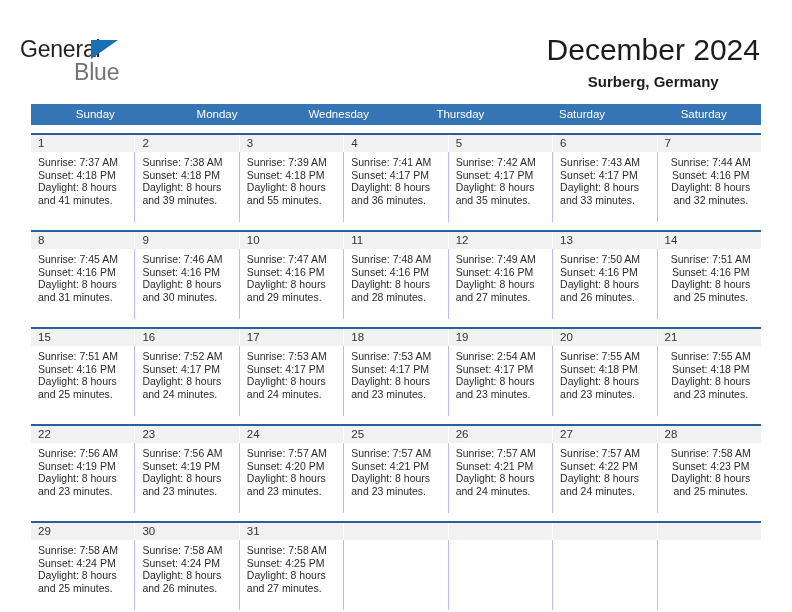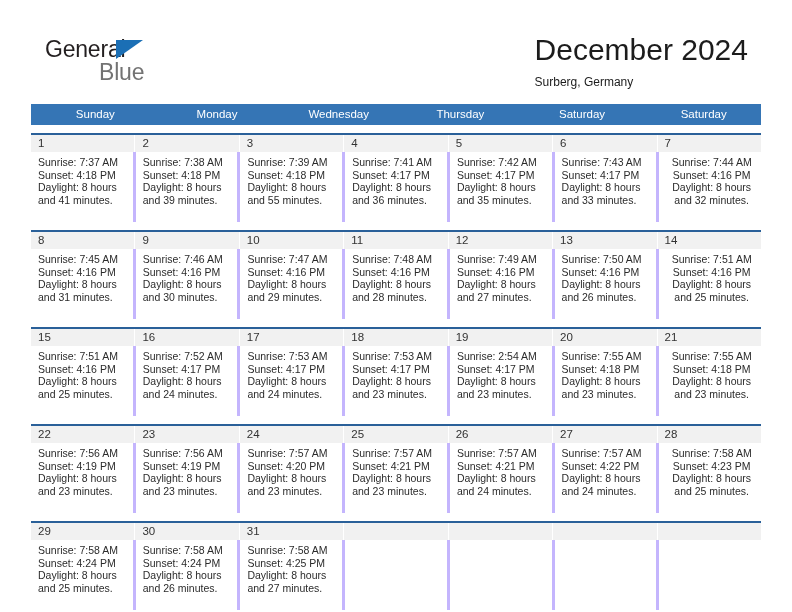--- a/index.html
+++ b/index.html
@@ -25,21 +25,21 @@
 
   
   .header {
     position: absolute;
     left: 0; top: 0;
     width: 792px;
     height: 100px;
   }
   .logo {
     position: absolute;
-    left: 45px;
+    left: 20px;
     top: 36px;
     width: 200px;
     height: 56px;
     text-align: right;
   }
   .logo-general {
     position: absolute;
     left: 0;
     top: 0;
     font-size: 23px;
@@ -61,37 +61,38 @@
     left: 54px;
     top: 23px;
     font-size: 23px;
     letter-spacing: -0.2px;
     color: #737373;
     font-family: "Liberation Sans", sans-serif;
   }
 
   .title-block {
     position: absolute;
-    right: 44px;
+    right: 32px;
     top: 32px;
-    text-align: left;
+    text-align: center;
   }
   .month-title {
     font-size: 30px;
     font-weight: normal;
     color: #1c1c1c;
     line-height: 36px;
     white-space: nowrap;
   }
   .location {
-    font-size: 12px;
+    font-size: 15px;
     color: #1c1c1c;
     line-height: 20px;
     margin-top: 4px;
     white-space: nowrap;
+    font-weight: bold;
   }
 
   
   .calendar {
     position: absolute;
     left: 31px;
     top: 104px;
     width: 730px;
   }
   .weekdays {
@@ -139,21 +140,21 @@
 
   .body-band {
     display: flex;
     width: 730px;
     background: #ffffff;
     height: 70px;
   }
   .daycell {
     flex: 1 1 0;
     padding: 4px 4px 0 7px;
-    border-right: 3px solid #c4b5fd;
+    border-right: 1px solid #c4b5fd;
   }
   .daycell:last-child { border-right: none; text-align: center; }
   .daycell p {
     margin: 0;
     font-size: 10.5px;
     line-height: 12.6px;
     color: #2b2b2b;
     white-space: nowrap;
   }
 </style>

